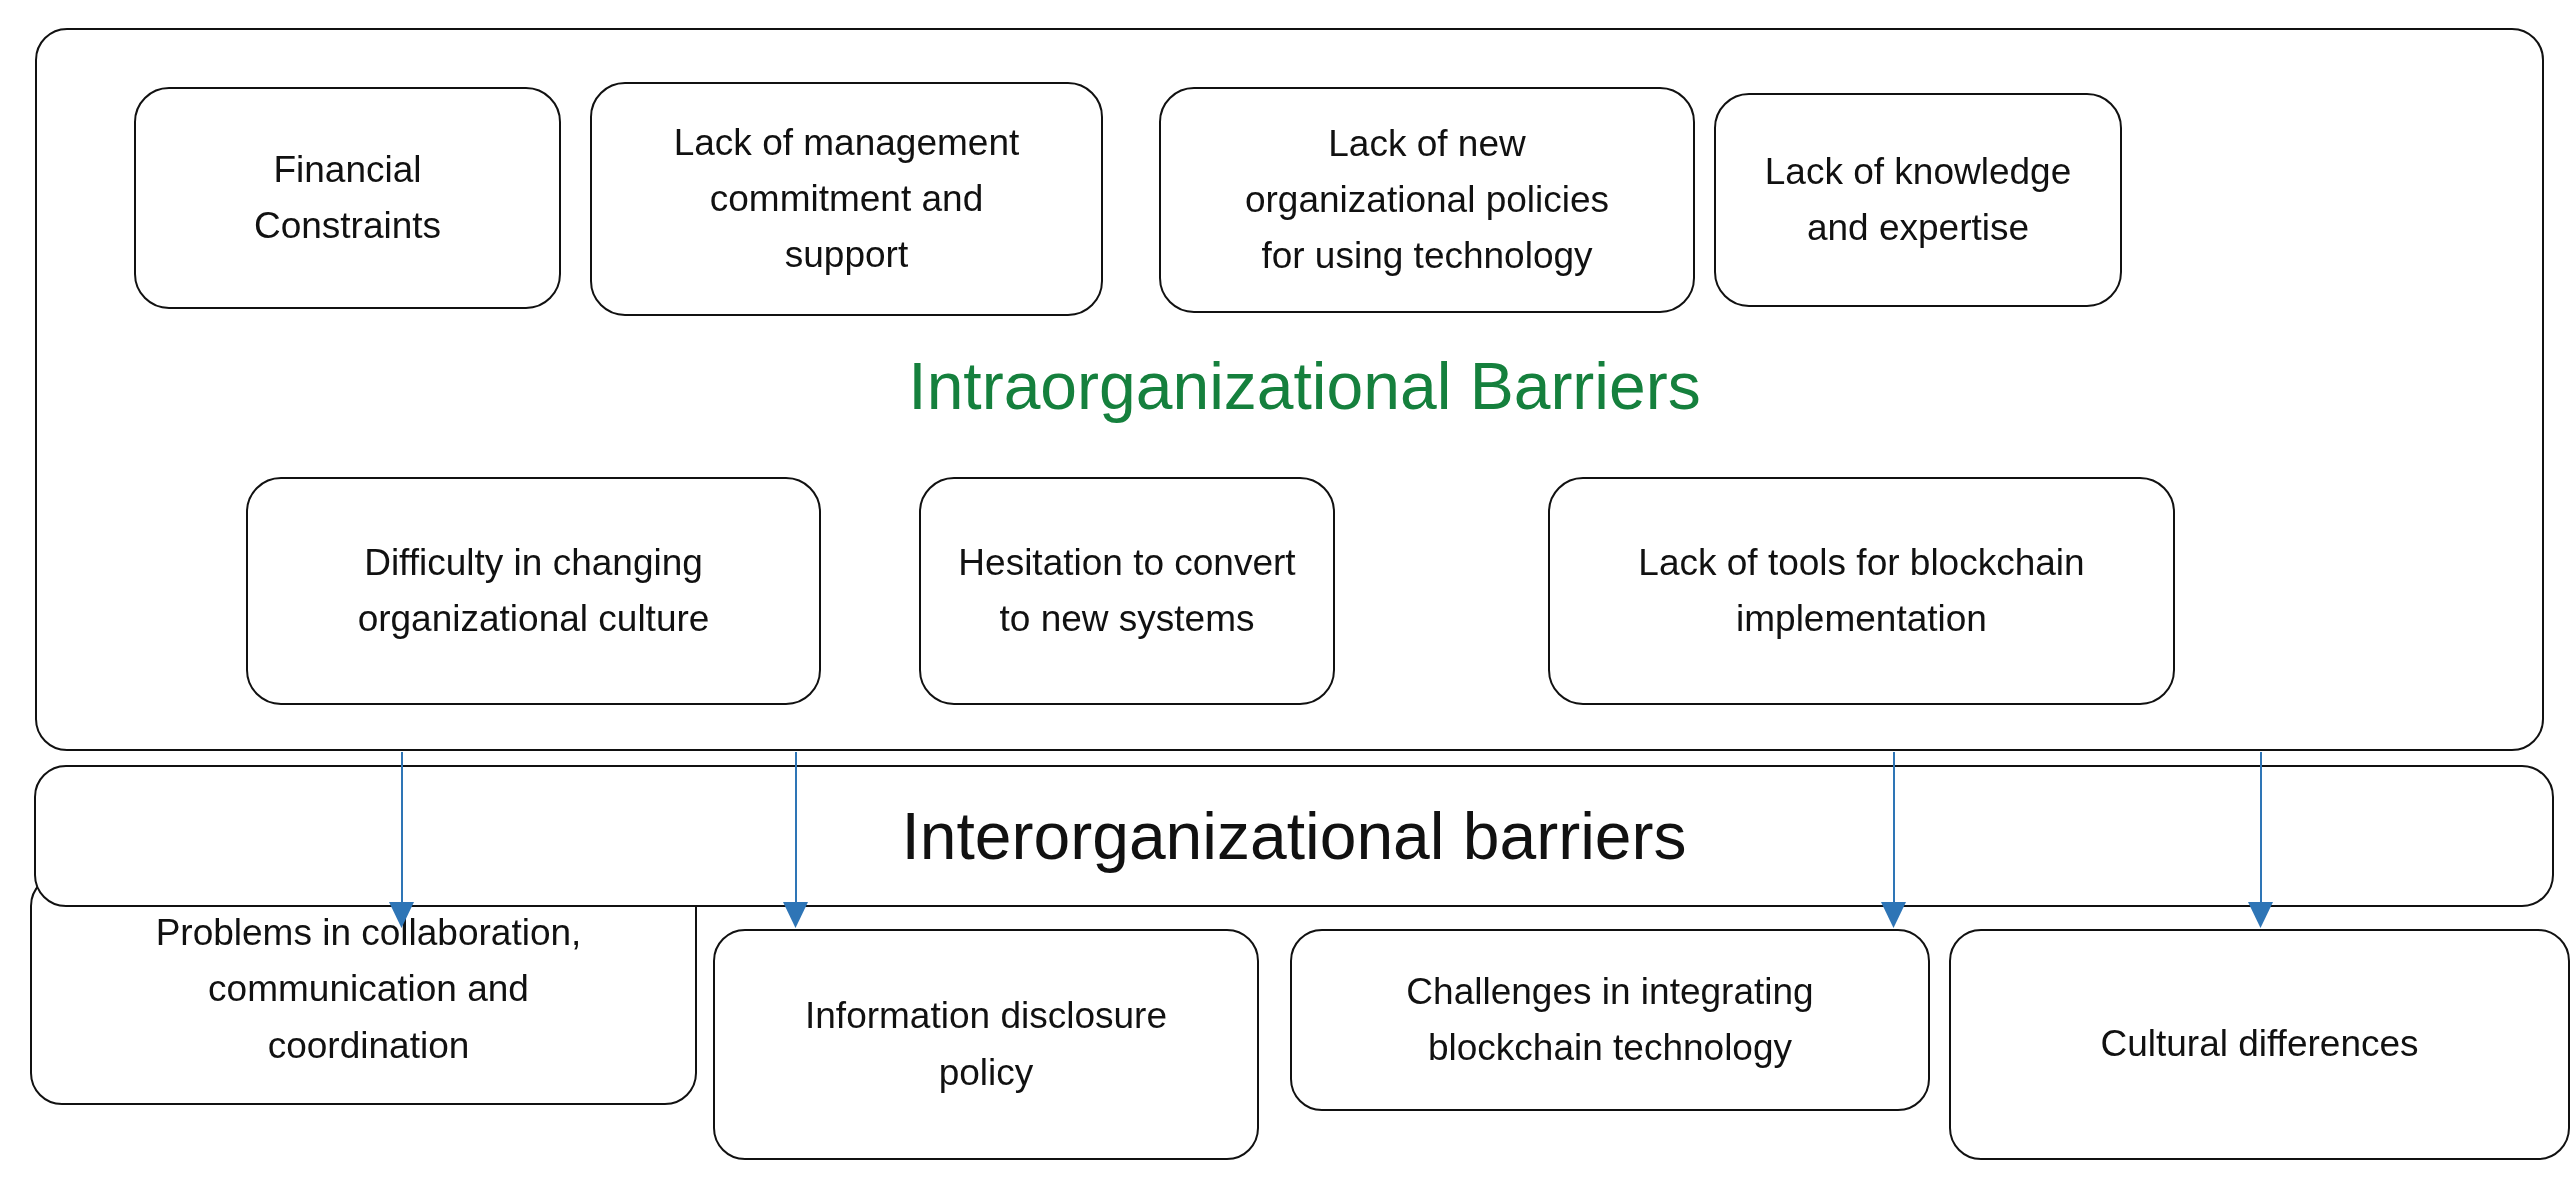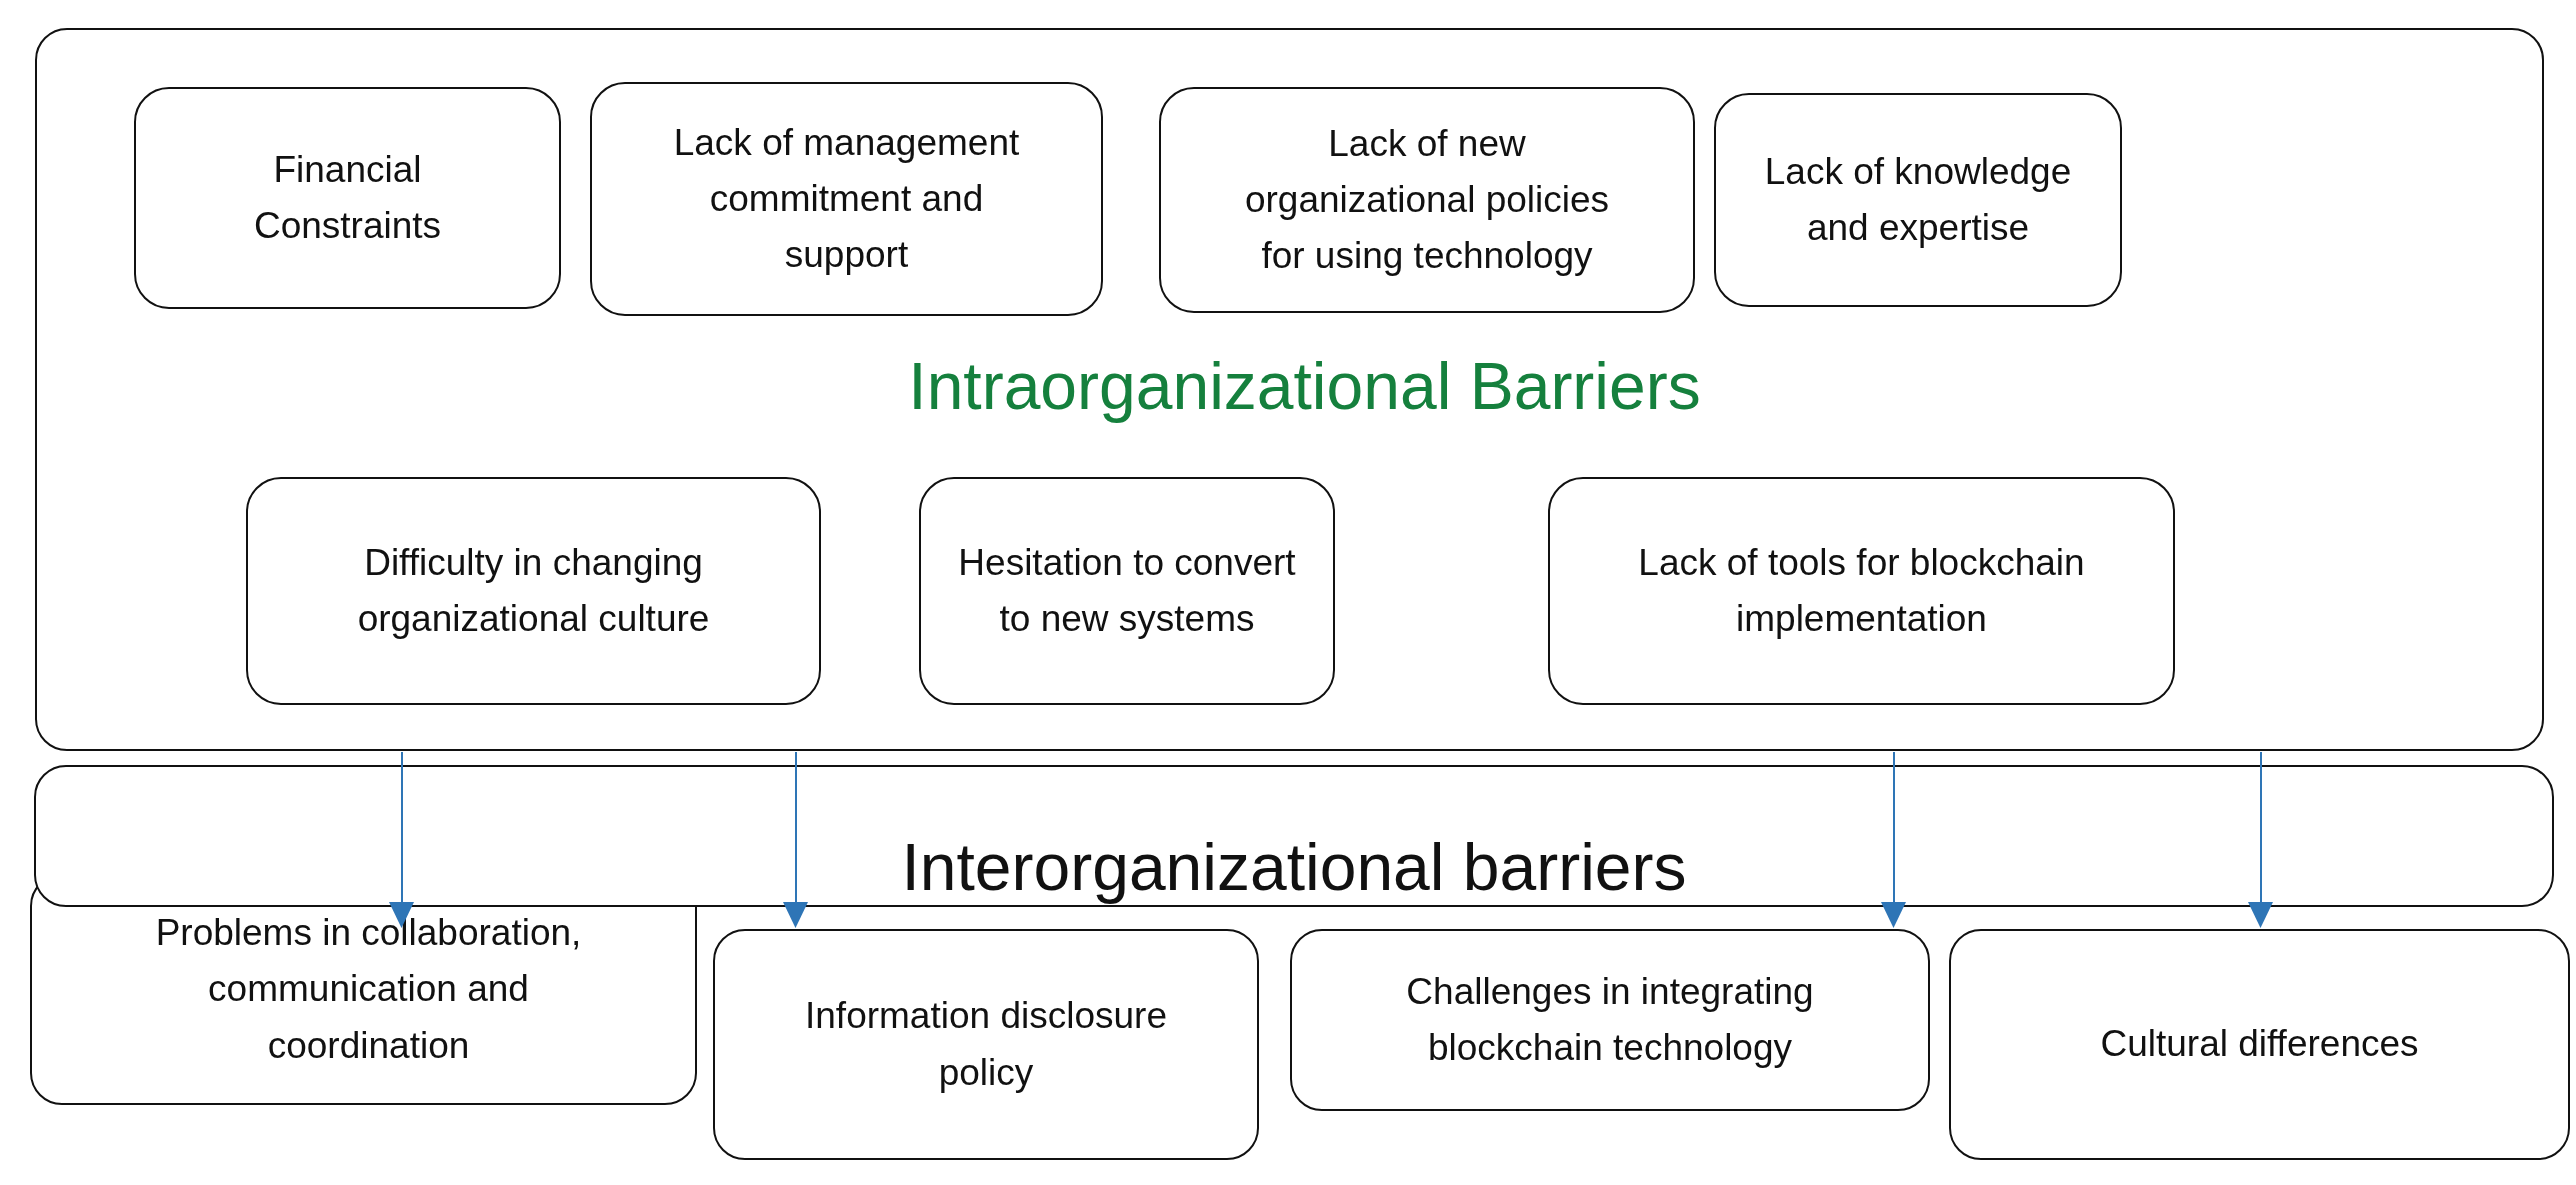--- a/index.html
+++ b/index.html
@@ -69,21 +69,21 @@
     position: absolute;
     left: 34px;
     top: 765px;
     width: 2520px;
     height: 142px;
     box-sizing: border-box;
     border: 2.8px solid #111111;
     border-radius: 32px;
     background: #ffffff;
     display: flex;
-    align-items: flex-end;
+    align-items: center;
     justify-content: center;
     z-index: 1;
   }
   .band .band-lbl {
     font-size: 66px;
     color: #111111;
   }
   
   .ba { left: 30px;   top: 874px; width: 667px; height: 231px; border-radius: 32px; padding-left: 24px; }
   .bb { left: 713px; top: 929px; width: 546px; height: 231px; border-radius: 32px; }

